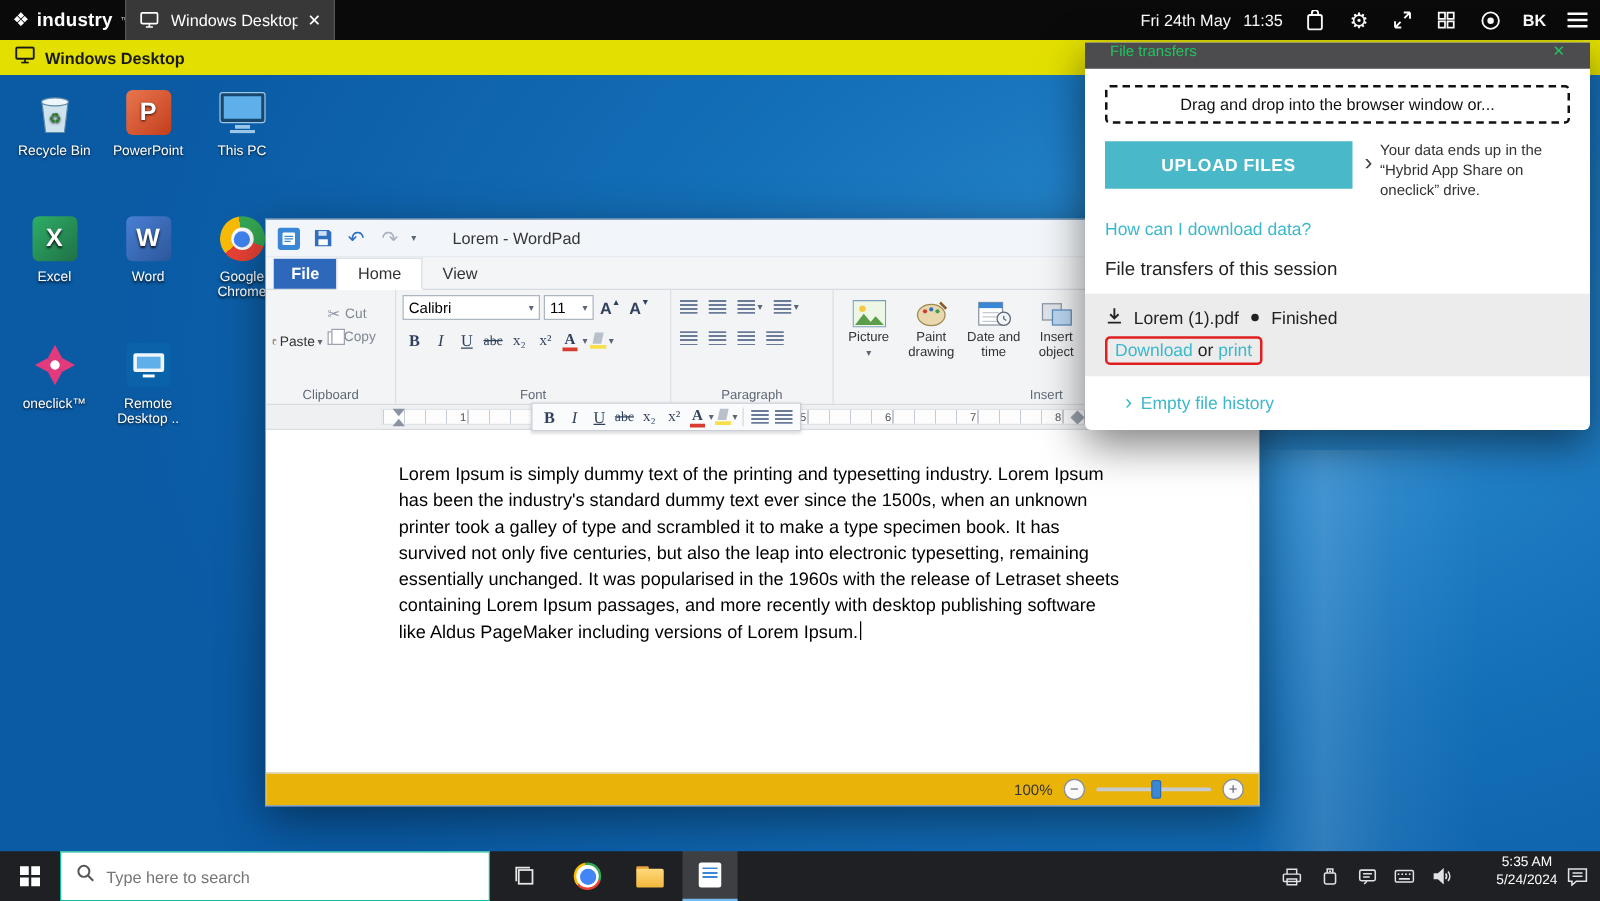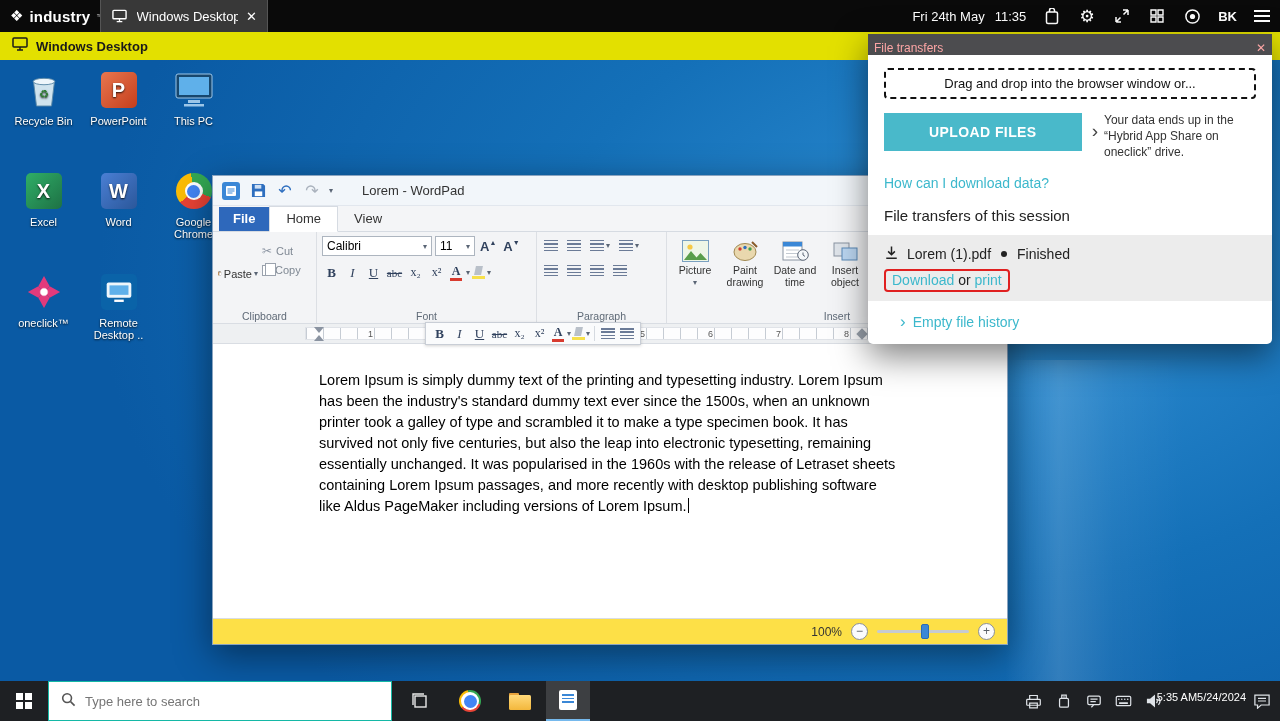--- a/index.html
+++ b/index.html
@@ -105,29 +105,29 @@
   .indent-marker { position:absolute; left:8px; top:-1px; width:0; height:0; border-left:5px solid transparent; border-right:5px solid transparent; border-top:6px solid #8a93a1; }
   .indent-marker::after { content:""; position:absolute; left:-5px; top:2px; border-left:5px solid transparent; border-right:5px solid transparent; border-bottom:6px solid #8a93a1; }
   .rmargin-marker { position:absolute; right:4px; top:2px; width:8px; height:8px; background:#9aa2ad; transform:rotate(45deg); }
   .mini-fmt { position:absolute; left:212px; top:-2px; height:23px; display:flex; align-items:center; gap:1px; background:#fafbfc; border:1px solid #c9ced6; box-shadow:0 1px 3px rgba(0,0,0,.18); padding:0 4px; z-index:6; }
   .vsep { width:1px; height:15px; background:#d5dae0; margin:0 3px; }
 
   .doc { position:absolute; top:168px; left:0; right:0; bottom:26px; background:#fff; overflow:hidden; }
   .doc-text { margin:26px 0 0 106px; width:578px; font-size:14.5px; line-height:21px; color:#000; }
   .caret { display:inline-block; width:1px; height:15px; background:#000; vertical-align:-2px; margin-left:1px; }
 
-  .statusbar { position:absolute; left:0; right:0; bottom:0; height:26px; background:#fde047; border-top:1px solid #d9dde3; display:flex; align-items:center; justify-content:flex-end; gap:9px; padding-right:12px; }
+  .statusbar { position:absolute; left:0; right:0; bottom:0; height:26px; background:#eab308; border-top:1px solid #d9dde3; display:flex; align-items:center; justify-content:flex-end; gap:9px; padding-right:12px; }
   .zoom-label { font-size:12px; color:#333; }
   .zoom-btn { width:17px; height:17px; border-radius:50%; border:1px solid #8a8f98; color:#5a6068; font-size:12px; line-height:14px; text-align:center; background:#fbfbfc; cursor:pointer; }
   .zoom-track { position:relative; width:92px; height:3px; background:#c6cad1; border-radius:2px; }
   .zoom-thumb { position:absolute; left:44px; top:-6px; width:8px; height:15px; background:#3a87d6; border:1px solid #2a6cb4; border-radius:2px; cursor:pointer; }
 
   
   .ft-panel { position:absolute; left:868px; top:34px; width:404px; background:#fff; box-shadow:0 12px 34px rgba(0,0,0,.5); border-radius:0 0 5px 5px; z-index:50; font-size:14px; color:#222; }
-  .ft-header { height:21px; background:#4c4c4f; color:#fca5a5; display:flex; align-items:flex-end; padding:0 6px; font-size:12px; }
+  .ft-header { height:21px; background:#4c4c4f; color:#22c55e; display:flex; align-items:flex-start; padding:0 20px; font-size:12px; }
   .ft-close { margin-left:auto; cursor:pointer; font-size:12px; }
   .ft-body { padding:13px 16px 0; }
   .dropzone { border:2px dashed #111; border-radius:4px; height:31px; display:flex; align-items:center; justify-content:center; font-size:13px; color:#111; cursor:pointer; }
   .upload-row { display:flex; gap:10px; margin-top:14px; align-items:flex-start; }
   .upload-btn { background:#49b9ca; color:#fff; border:none; width:198px; height:38px; font-size:14px; font-weight:bold; letter-spacing:.4px; cursor:pointer; font-family:"Liberation Sans",sans-serif; }
   .upload-note { display:flex; gap:6px; }
   .note-chevron { font-size:19px; color:#444; line-height:1; margin-top:8px; }
   .note-text { font-size:12px; color:#333; line-height:1.32; width:152px; }
   .link { color:#3cb8cc; cursor:pointer; }
   .help-link { display:block; margin-top:15px; font-size:14px; }
@@ -148,21 +148,21 @@
   .tb-search input { border:none; outline:none; flex:1; font-size:13px; color:#333; font-family:"Liberation Sans",sans-serif; background:transparent; }
   .tb-btn { position:absolute; top:0; width:44px; height:40px; display:flex; align-items:center; justify-content:center; cursor:pointer; }
   .tb-btn.active-app { background:rgba(255,255,255,.14); border-bottom:2px solid #76b9ed; }
   .folder-ic { width:22px; height:17px; position:relative; }
   .folder-ic::before { content:""; position:absolute; left:0; top:0; width:10px; height:4px; background:#e8a33d; border-radius:1px; }
   .folder-ic::after { content:""; position:absolute; left:0; top:2px; right:0; bottom:0; background:linear-gradient(#ffd97a,#f3b73c); border-radius:1.5px; }
   .wpdoc { width:18px; height:20px; background:#fff; border-radius:2px; position:relative; }
   .wpdoc::after { content:""; position:absolute; left:3px; top:4px; right:3px; height:10px; background:repeating-linear-gradient(to bottom,#3a87d6 0 1.5px,transparent 1.5px 3.5px); }
   .tb-tray { position:absolute; right:118px; top:0; height:40px; display:flex; align-items:center; gap:13px; }
   .tray-ic { width:17px; height:17px; display:flex; align-items:center; justify-content:center; }
-  .tb-clock { position:absolute; right:34px; top:0; height:32px; display:flex; flex-direction:row; align-items:center; justify-content:center; color:#fff; font-size:11px; line-height:1.3; cursor:pointer; }
+  .tb-clock { position:absolute; right:34px; top:0; height:32px; display:flex; flex-direction:column; align-items:center; justify-content:center; color:#fff; font-size:11px; line-height:1.3; cursor:pointer; }
   .action-center { position:absolute; right:4px; top:0; width:28px; height:40px; display:flex; align-items:center; justify-content:center; cursor:pointer; }
 </style>
 </head>
 <body>
 
 <div class="screen">
 
   <div class="topbar">
     <div class="logo">
       <span class="logo-mark">❖</span>

